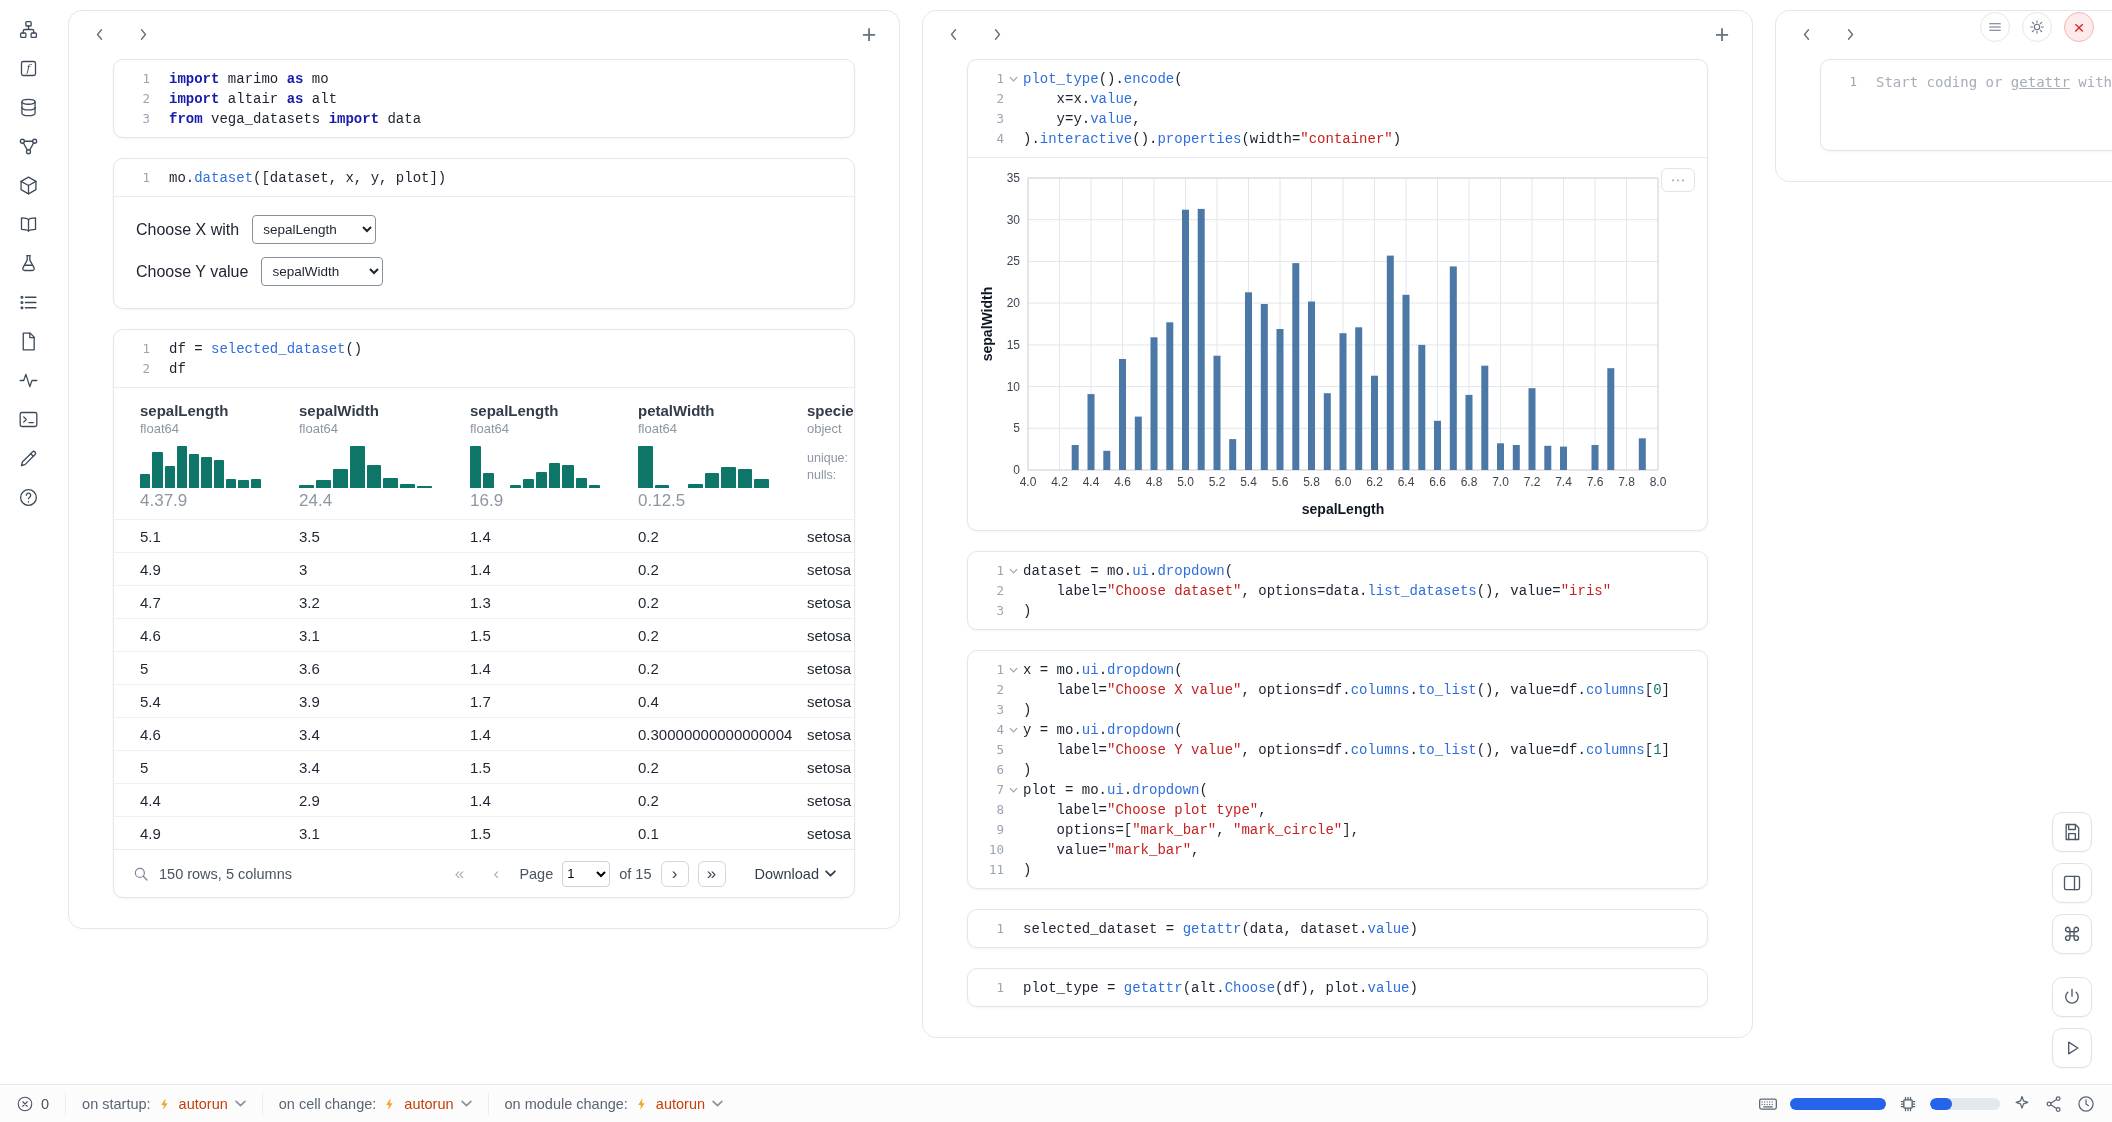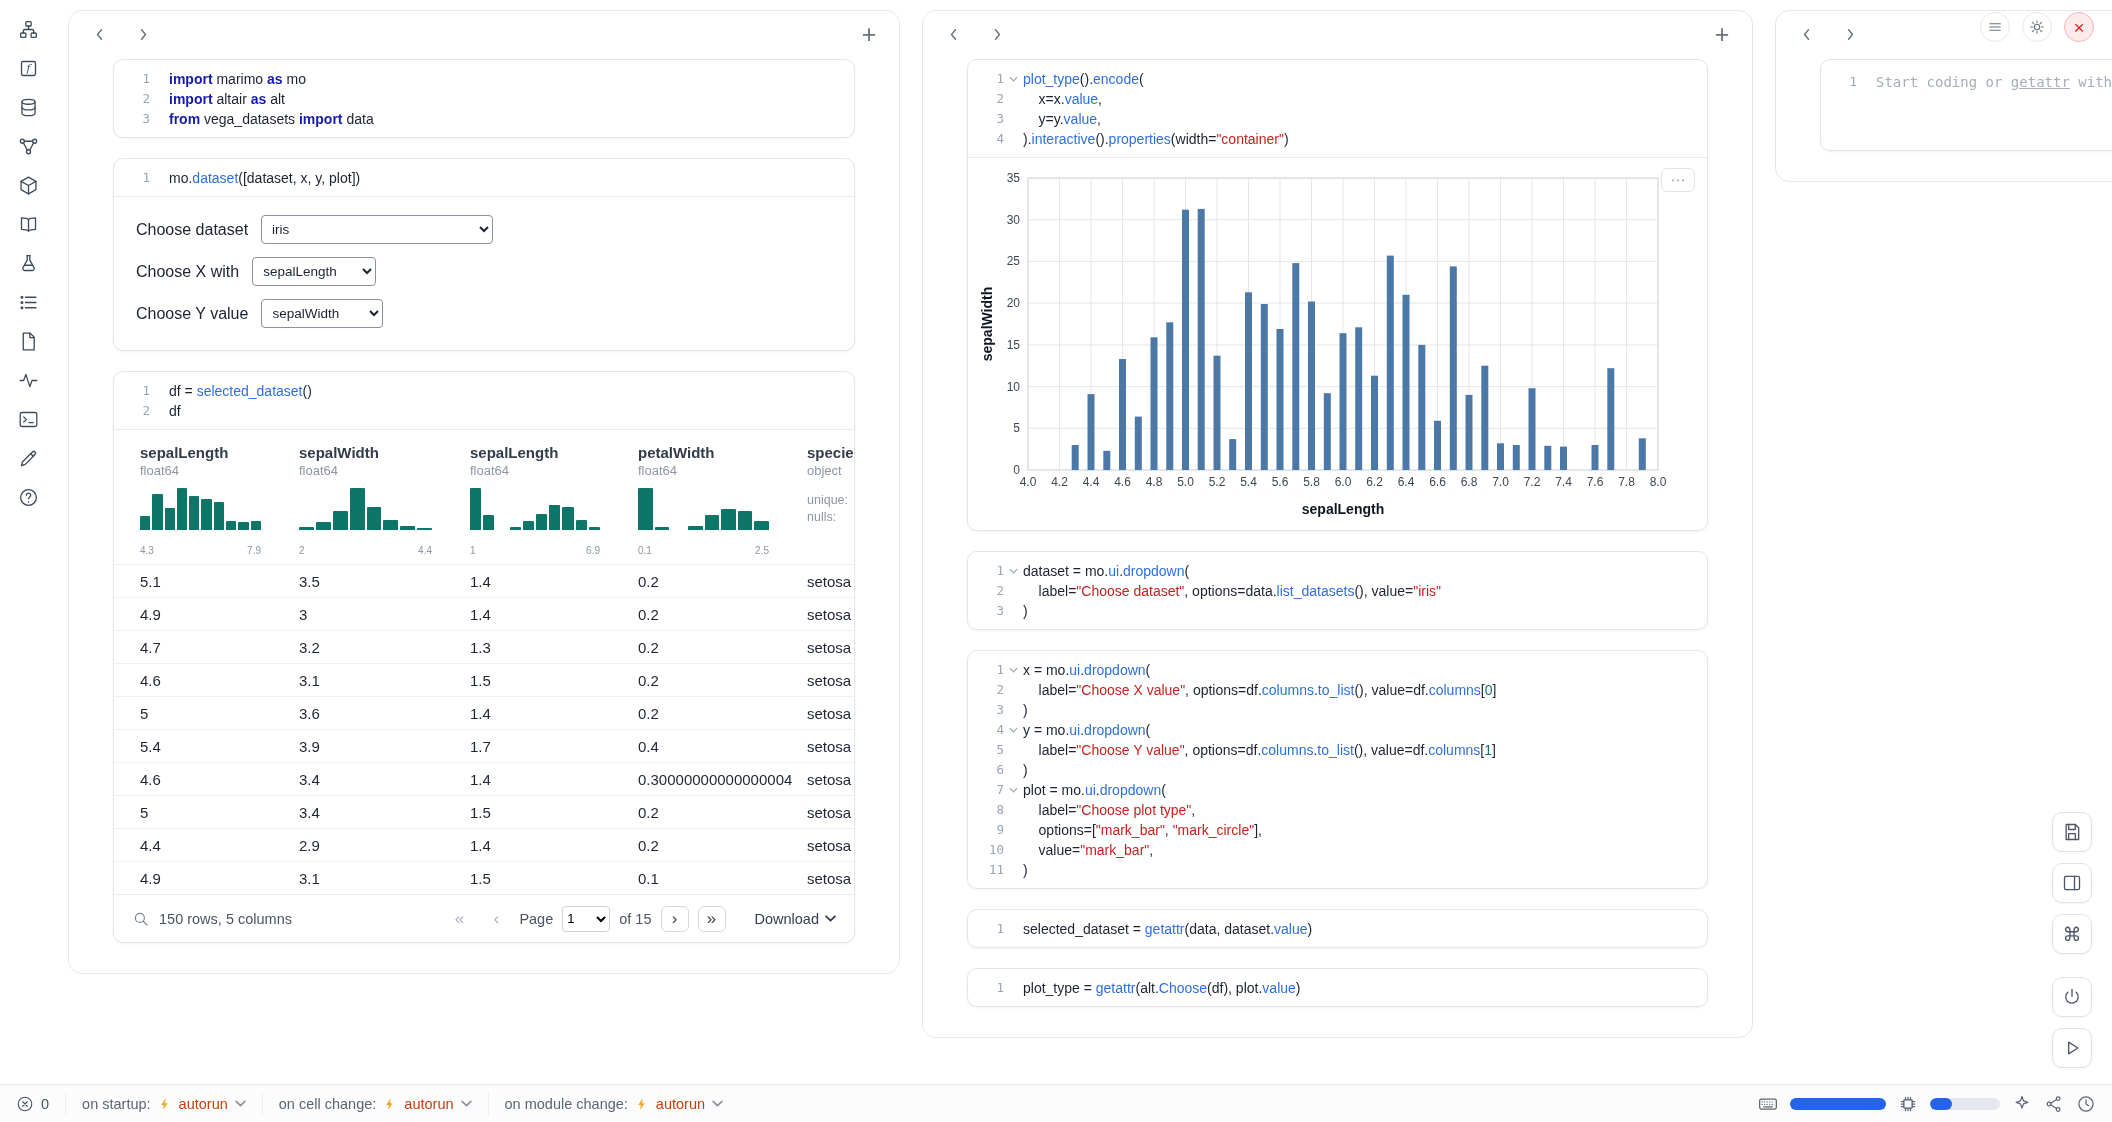--- a/index.html
+++ b/index.html
@@ -21,41 +21,41 @@
 .chev{width:19px;height:19px;fill:none;stroke:currentColor;stroke-width:1.8;stroke-linecap:round;stroke-linejoin:round}
 .plus{font-size:25px;font-weight:300;line-height:1}
 .cells{padding:2px 44px 30px;display:flex;flex-direction:column;gap:20px}
 .cell{border:1px solid #e2e6ec;border-radius:10px;box-shadow:0 1px 3px rgba(18,26,45,.05);background:#fff;overflow:hidden}
 
 .code{padding:9px 0 8px}
 .code-line{display:flex;line-height:20px;font-size:14px}
 .ln{width:36px;flex-shrink:0;text-align:right;color:#9aa4b2;font-family:"DejaVu Sans Mono",monospace;font-size:12.5px}
 .fold{width:19px;flex-shrink:0;display:flex;align-items:center;justify-content:center;color:#9aa4b2}
 .fold svg{width:9px;height:6px}
-.ct{font-family:Liberation Sans, sans-serif;white-space:pre;color:#1c2330}
+.ct{font-family:Liberation Mono, monospace;white-space:pre;color:#1c2330}
 .tok-kw{color:#171bac;font-weight:bold}
 .tok-str{color:#c5221f}
 .tok-fn{color:#2f6fdd}
 .tok-prop{color:#2f6fdd}
 .tok-num{color:#0f766e}
 .divider{height:1px;background:#e8ebef}
 
 .form{padding:18px 22px 22px;display:flex;flex-direction:column;gap:13px}
 .form-row{display:flex;align-items:center;gap:13px;font-size:16px;color:#202634}
 select.sel{font-size:13.5px;color:#1c2330;border:1px solid #899099;border-radius:4px;background:#fff;height:29px;padding:0 6px}
 .sel-dataset{width:232px}.sel-x{width:124px}.sel-y{width:122px}.sel-plot{width:118px}
 
 .tbl-head{display:grid;grid-template-columns:159px 171px 168px 169px 1fr;padding:14px 0 0 26px}
 .th{padding-right:38px;overflow:hidden}
 .th:last-child{padding-right:4px}
 .th-name{font-size:15px;color:#333c4a;font-weight:700;white-space:nowrap}
 .th-type{font-size:13px;color:#8d96a3;margin-top:2px;white-space:nowrap}
 .hist{height:42px;margin-top:10px;display:flex;align-items:flex-end;gap:2px}
 .hist i{flex:1;background:#0e7569;border-radius:1px 1px 0 0;display:block;min-width:4px}
-.range{display:flex;justify-content:space-between;font-size:10px;color:#8d96a3;margin-top:15px}
+.range{display:flex;justify-content:flex-start;font-size:17px;color:#8d96a3;margin-top:3px}
 .meta{font-size:12.5px;color:#8d96a3;margin-top:14px;line-height:17px;white-space:nowrap}
 .tbl-body{margin-top:8px}
 .tr{display:grid;grid-template-columns:159px 171px 168px 169px 1fr;padding-left:26px;border-top:1px solid #eef1f4;height:33px;align-items:center;font-size:15px;color:#1f2633}
 .td{white-space:nowrap;overflow:hidden;padding-right:10px}
 .tbl-footer{border-top:1px solid #e8ebef;height:48px;display:flex;align-items:center;padding:0 18px;gap:9px;color:#4a5462;font-size:14.5px}
 .tbl-footer .search{color:#7b8594}
 .tbl-footer .search svg{width:18px;height:18px;fill:none;stroke:currentColor;stroke-width:1.6;stroke-linecap:round}
 .pager{margin-left:auto;display:flex;align-items:center;gap:9px}
 .pg{font-size:17px;line-height:1;color:#3c4654;width:28px;height:26px;display:flex;align-items:center;justify-content:center}
 .pg.dis{color:#aab2bd}
@@ -232,24 +232,20 @@
         <div class="cell">
           <div class="code">
               <div class="code-line">
                 <span class="ln">1</span>
                 <span class="fold"></span>
                 <span class="ct">mo.<span class="tok-prop">dataset</span>([dataset, x, y, plot])</span>
               </div>
             </div>
           <div class="divider"></div>
           <div class="form">
-            <div class="form-row">
-              <span>Choose dataset</span>
-              <select class="sel sel-dataset"><option>iris</option></select>
-            </div>
             <div class="form-row">
               <span>Choose X with</span>
               <select class="sel sel-x"><option>sepalLength</option></select>
             </div>
             <div class="form-row">
               <span>Choose Y value</span>
               <select class="sel sel-y"><option>sepalWidth</option></select>
             </div>
           </div>
         </div>

